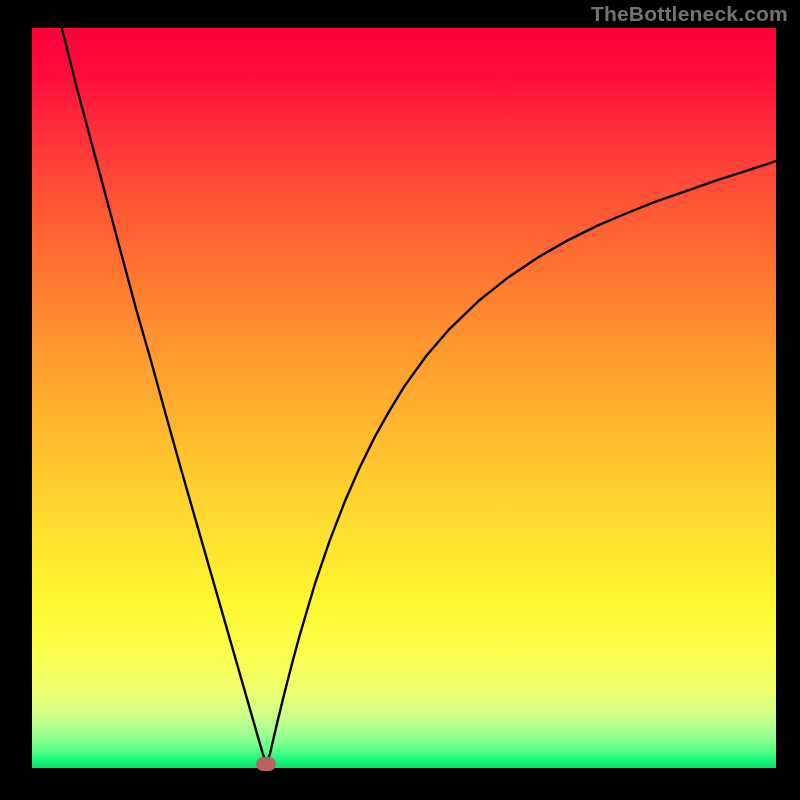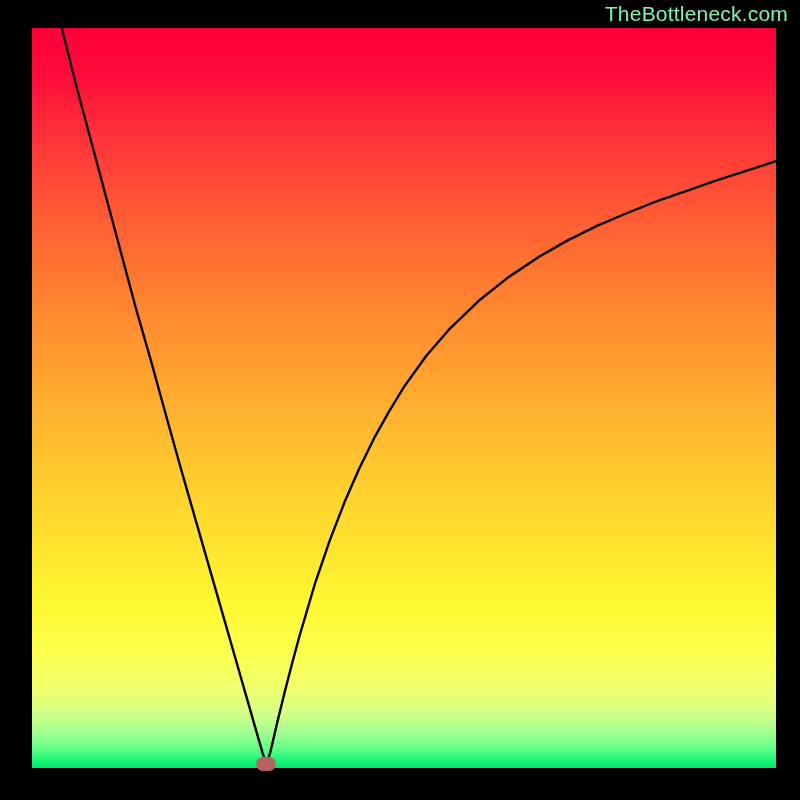--- a/index.html
+++ b/index.html
@@ -14,23 +14,23 @@
   .frame {
     position: relative;
     width: 800px;
     height: 800px;
     background: #000;
   }
   .watermark {
     position: absolute;
     top: 2px;
     right: 12px;
-    color: #86efac;
+    color: #737373;
     font-size: 21px;
-    font-weight: 400;
+    font-weight: 700;
     letter-spacing: 0.2px;
     z-index: 5;
     text-align: right;
   }
   svg.plot {
     position: absolute;
     top: 0;
     left: 0;
   }
   .marker {

